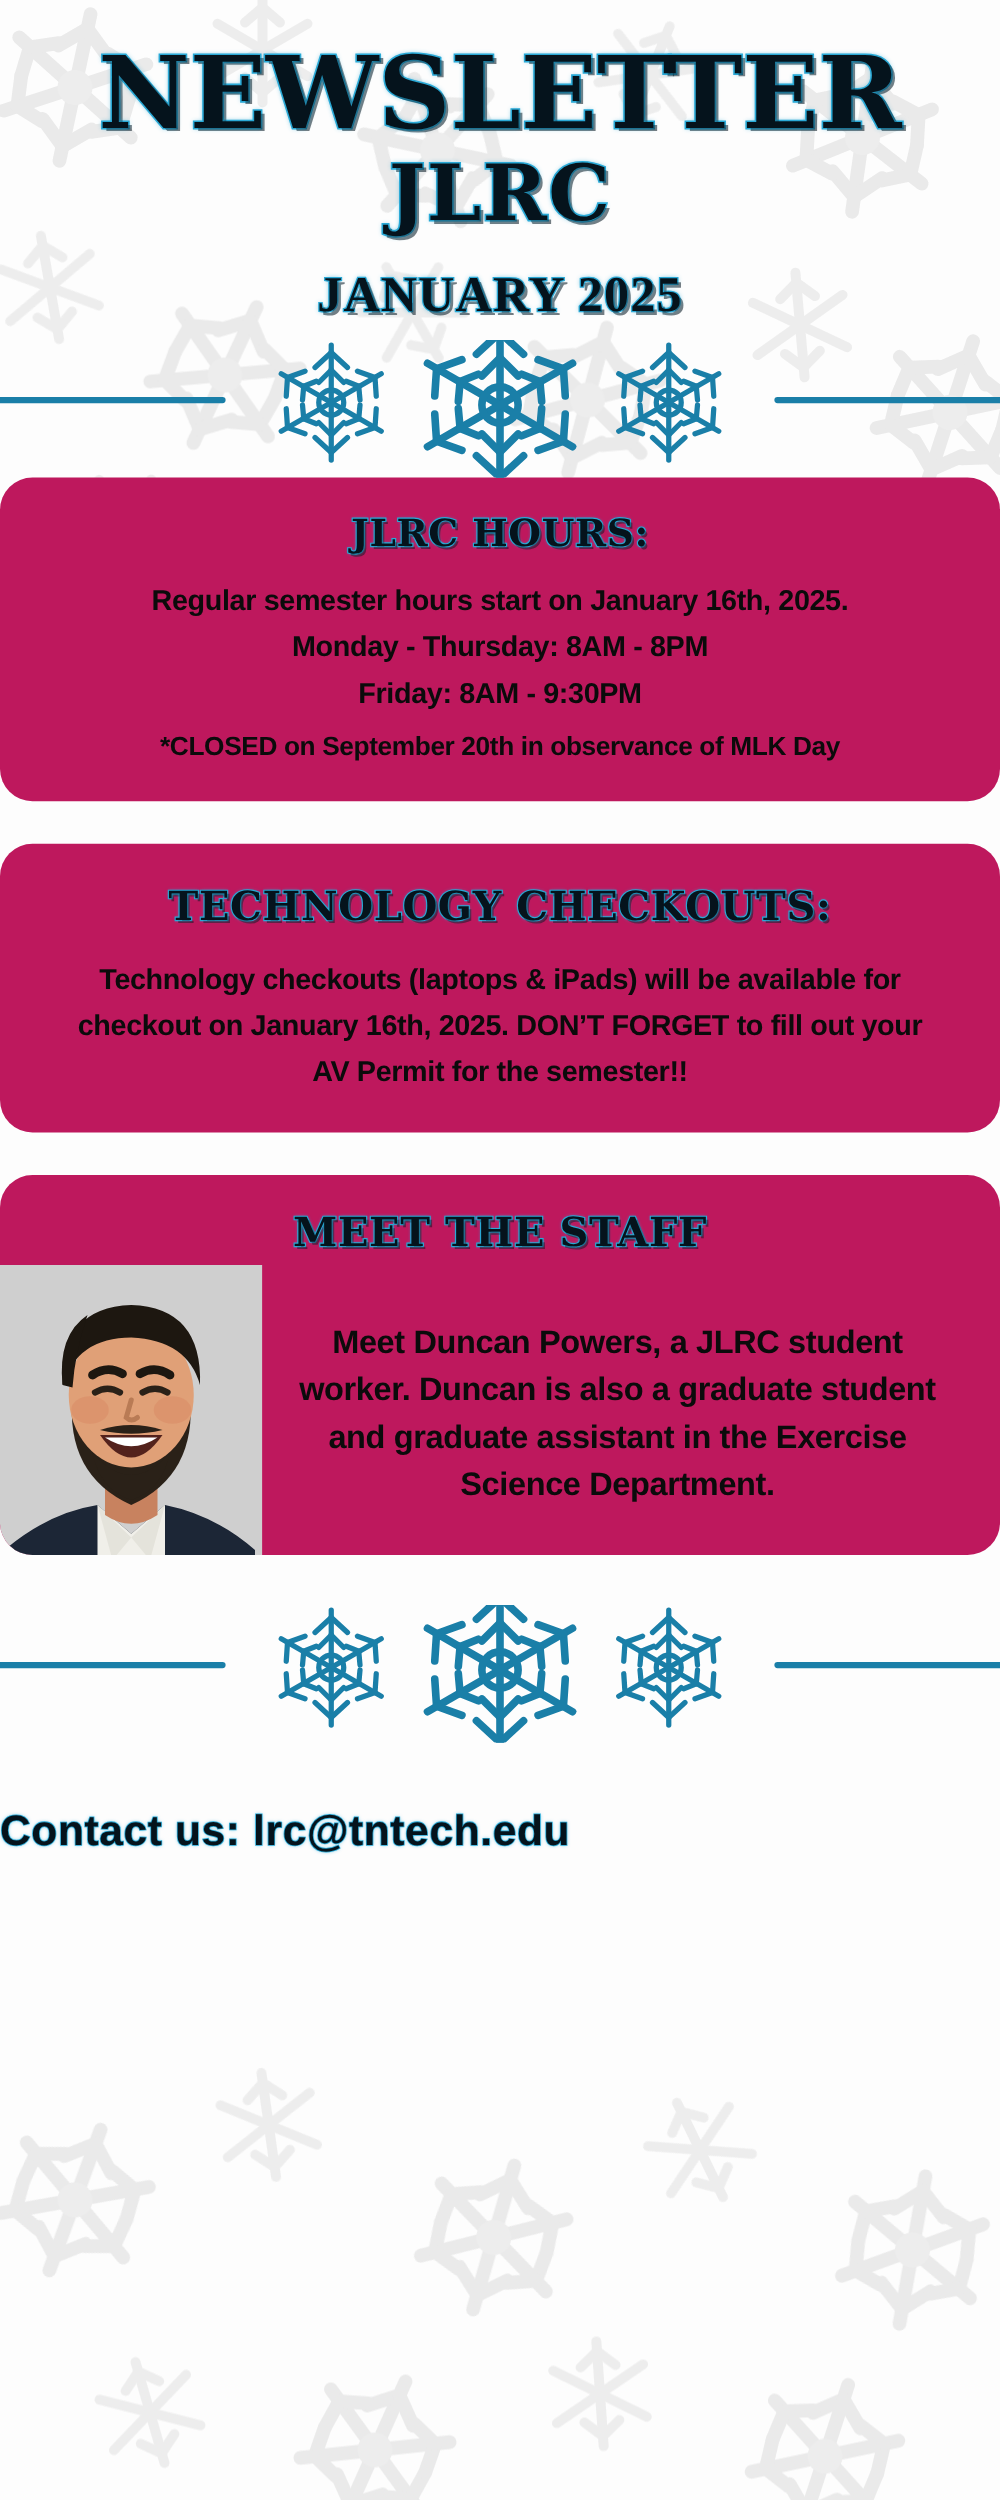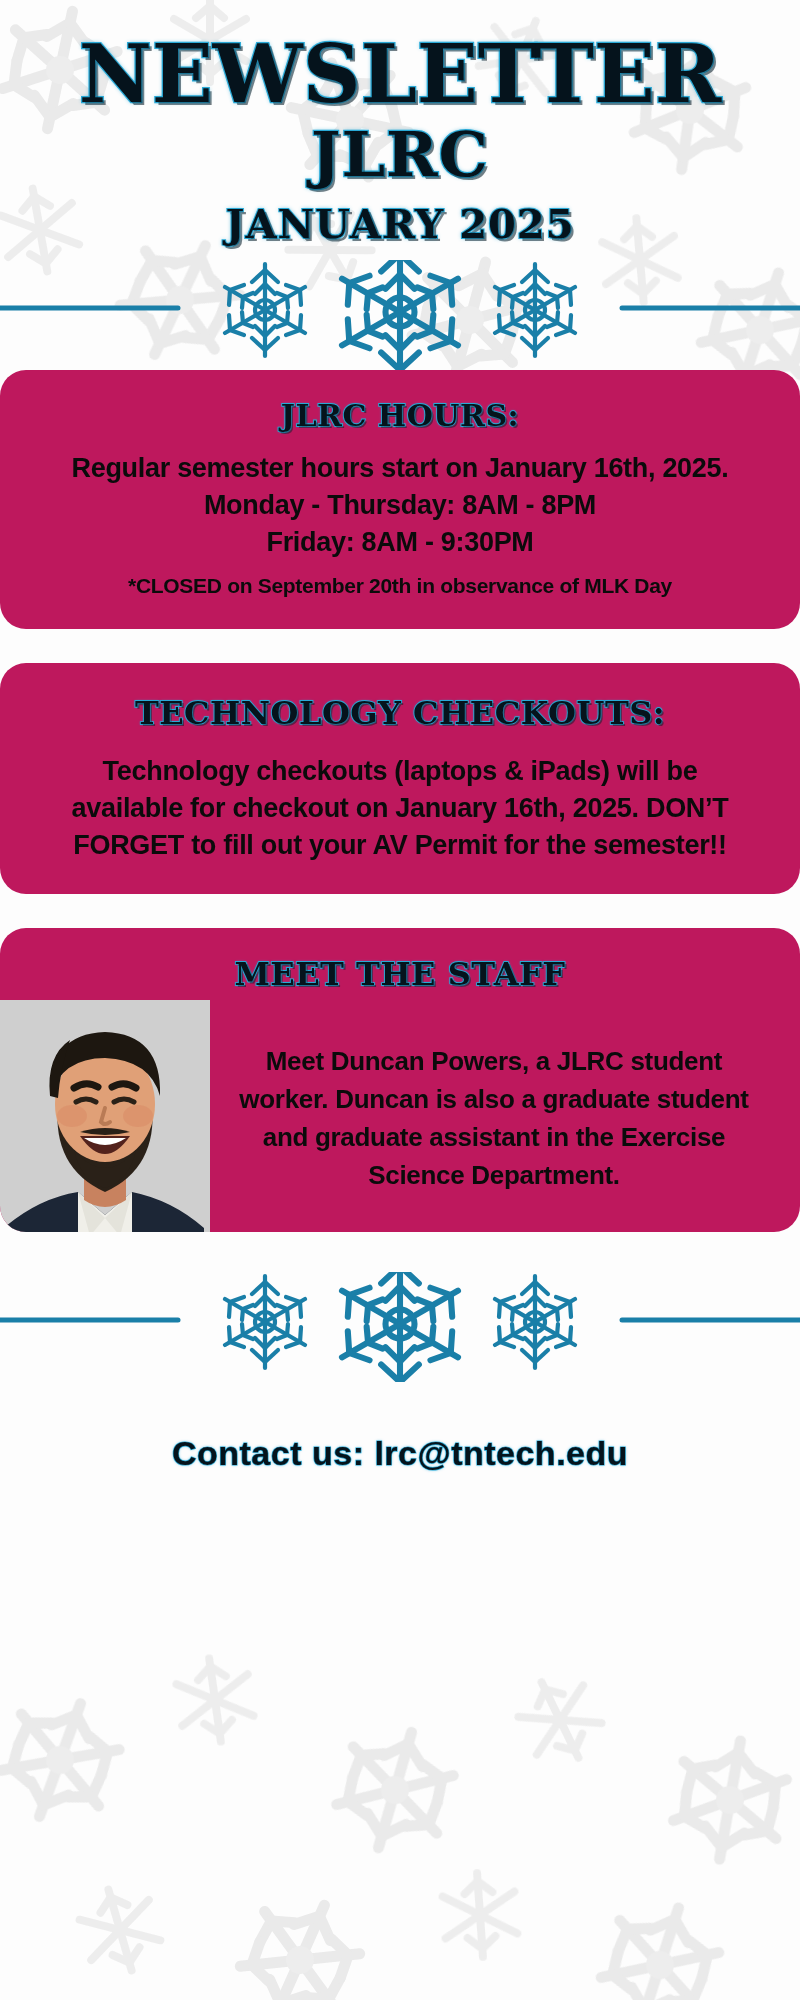--- a/index.html
+++ b/index.html
@@ -24,21 +24,21 @@
     font-family:"DejaVu Serif", serif;
     font-weight:bold;
     color:#05131c;
     letter-spacing:1px;
     -webkit-text-stroke:2.5px #2aa9d6;
     paint-order:stroke fill;
     text-shadow:0 0 4px rgba(42,169,214,.85), 3px 3px 0 rgba(5,19,28,.55);
   }
   .title-jlrc   { font-size:62px; line-height:74px; }
   .title-news   { font-size:80px; line-height:88px; letter-spacing:0px; }
-  .title-date   { font-size:40px; line-height:56px; margin-top:4px;
+  .title-date   { font-size:40px; line-height:56px; margin-top:16px;font-family:Liberation Serif, serif;
                   -webkit-text-stroke:2px #2aa9d6; }
 
   
   .divider { position:relative; height:110px; margin-top:8px; }
   .divider svg { position:absolute; left:0; top:0; }
 
   
   .card {
     background:#be185d;
     width:800px;
@@ -57,21 +57,21 @@
     -webkit-text-stroke:1.8px #2aa9d6;
     paint-order:stroke fill;
     text-shadow:0 0 3px rgba(42,169,214,.9), 2px 2px 0 rgba(5,19,28,.5);
     margin-bottom:14px;
   }
 
   .body-text {
     font-family:"Liberation Sans", sans-serif;
     font-weight:bold;
     color:#0b0b0b;
-    font-size:27px;
+    font-size:23px;
     line-height:37px;
     letter-spacing:-.3px;
   }
   .note {
     font-family:"Liberation Sans", sans-serif;
     font-weight:bold;
     color:#0b0b0b;
     font-size:21px;
     line-height:30px;
     margin-top:10px;
@@ -98,21 +98,20 @@
     font-size:26px;
     line-height:38px;
     text-align:center;
     padding:4px 18px 0 0;
     letter-spacing:-.3px;
   }
 
   
   .footer { position:relative; }
   .contact {
-    text-align:center;
     font-family:"Liberation Sans", sans-serif;
     font-weight:bold;
     font-size:34px;
     color:#05131c;
     letter-spacing:.5px;
     -webkit-text-stroke:1.2px #2aa9d6;
     paint-order:stroke fill;
     text-shadow:0 0 3px rgba(42,169,214,.75);
     margin-top:52px;
   }

